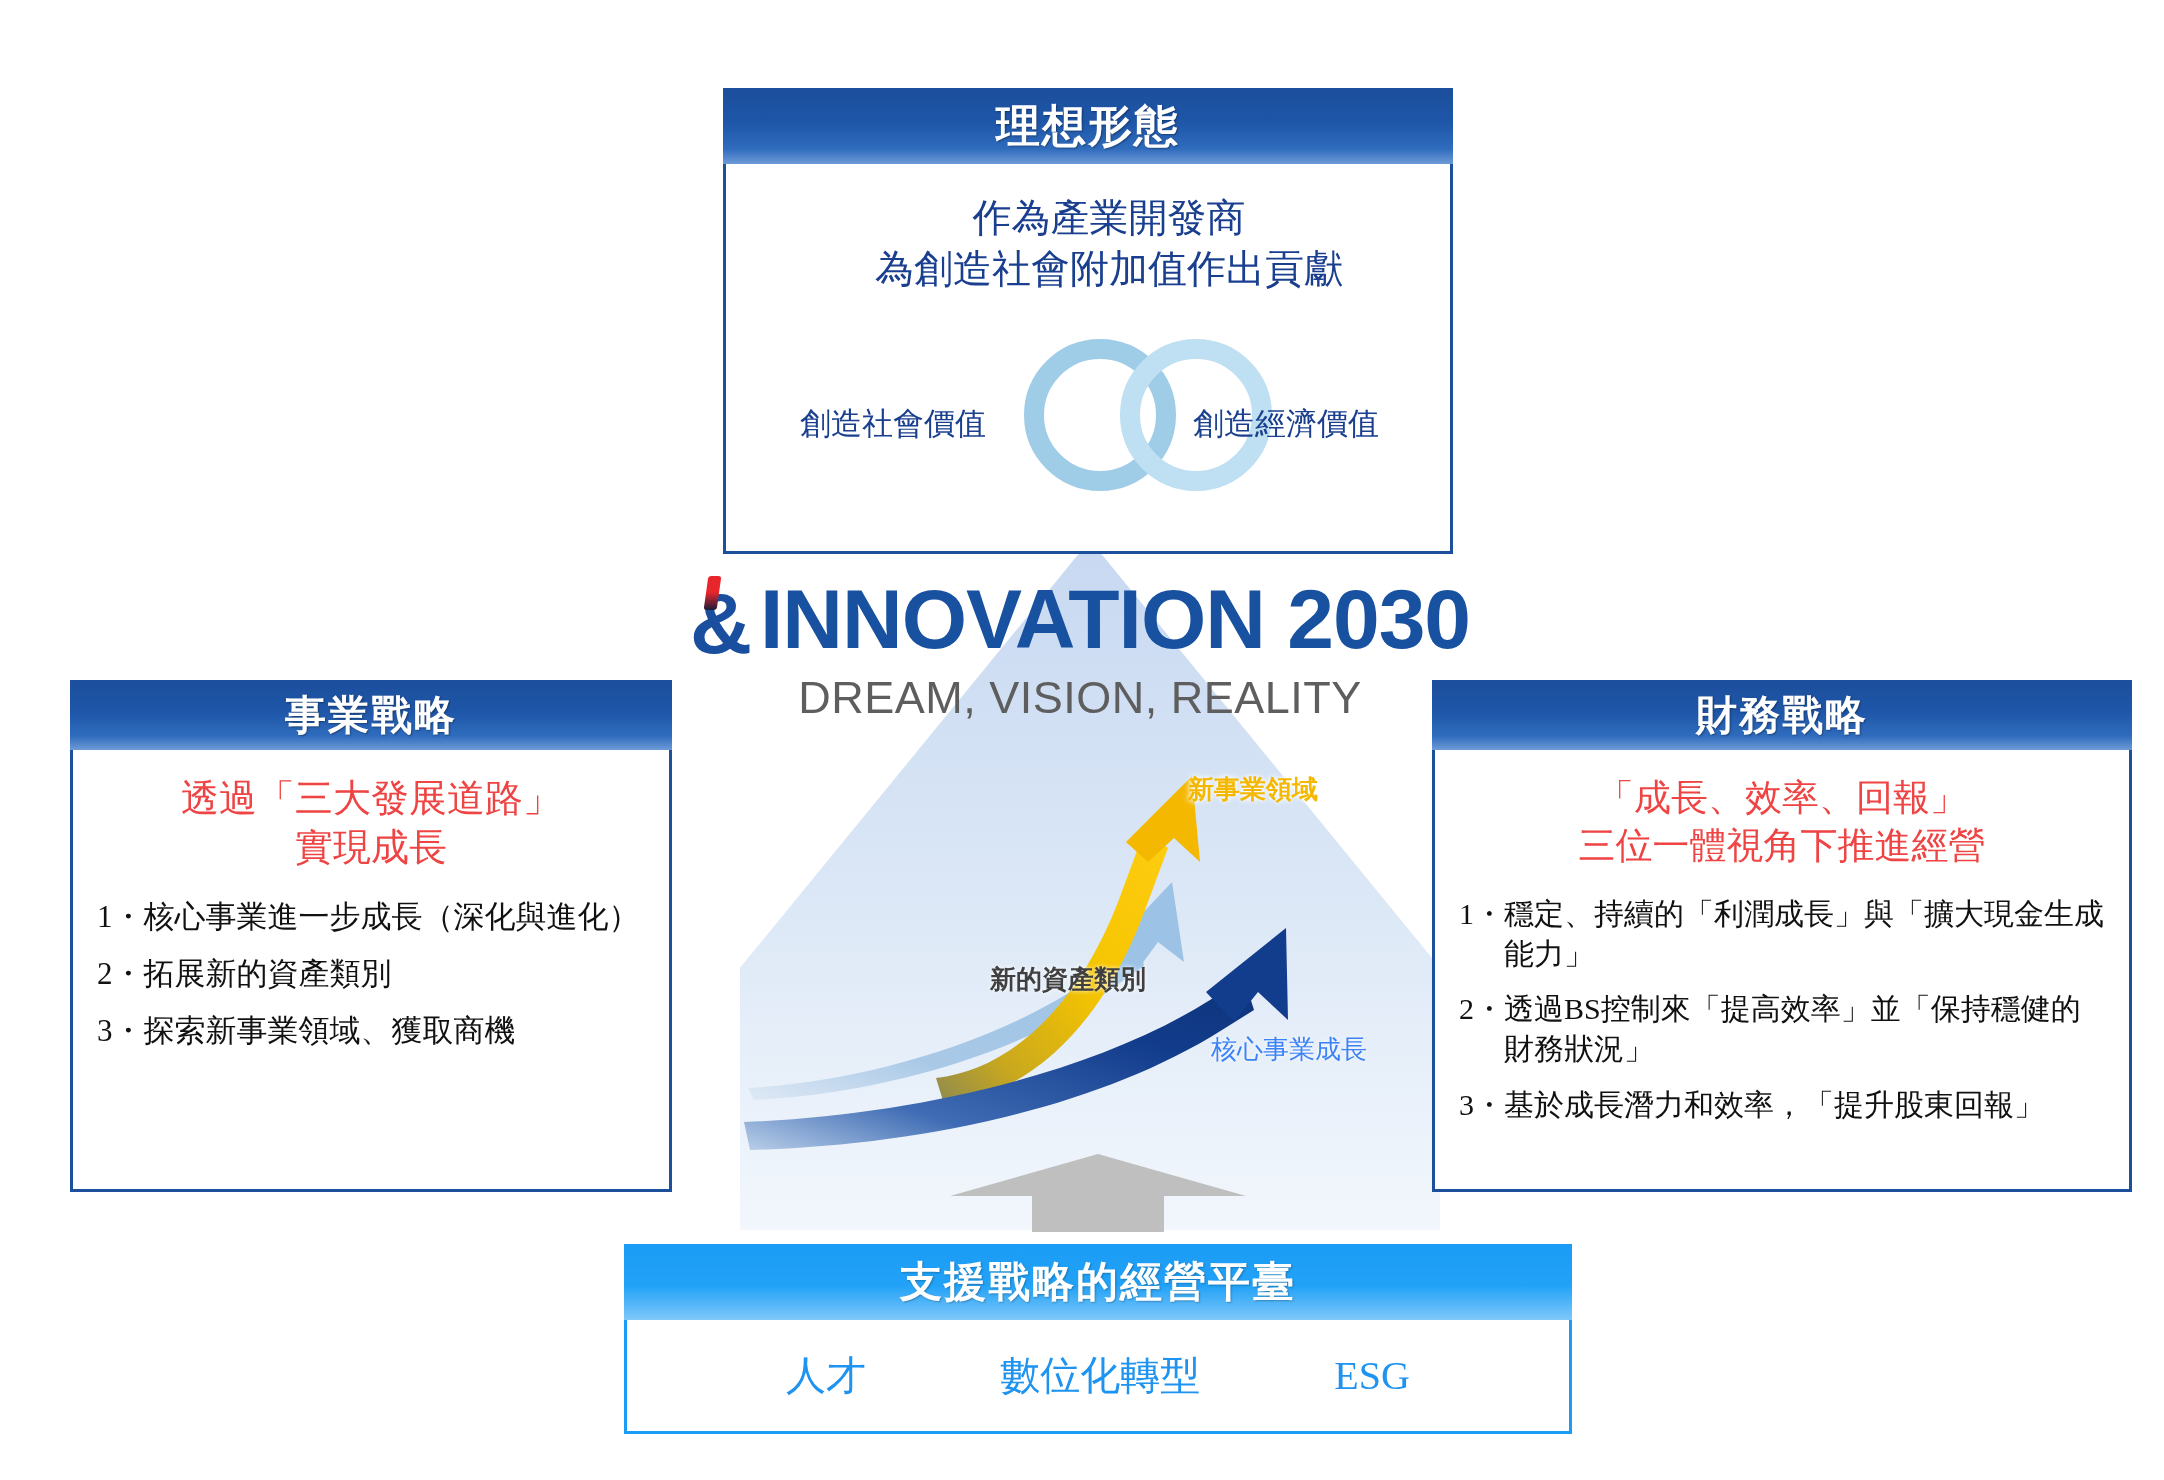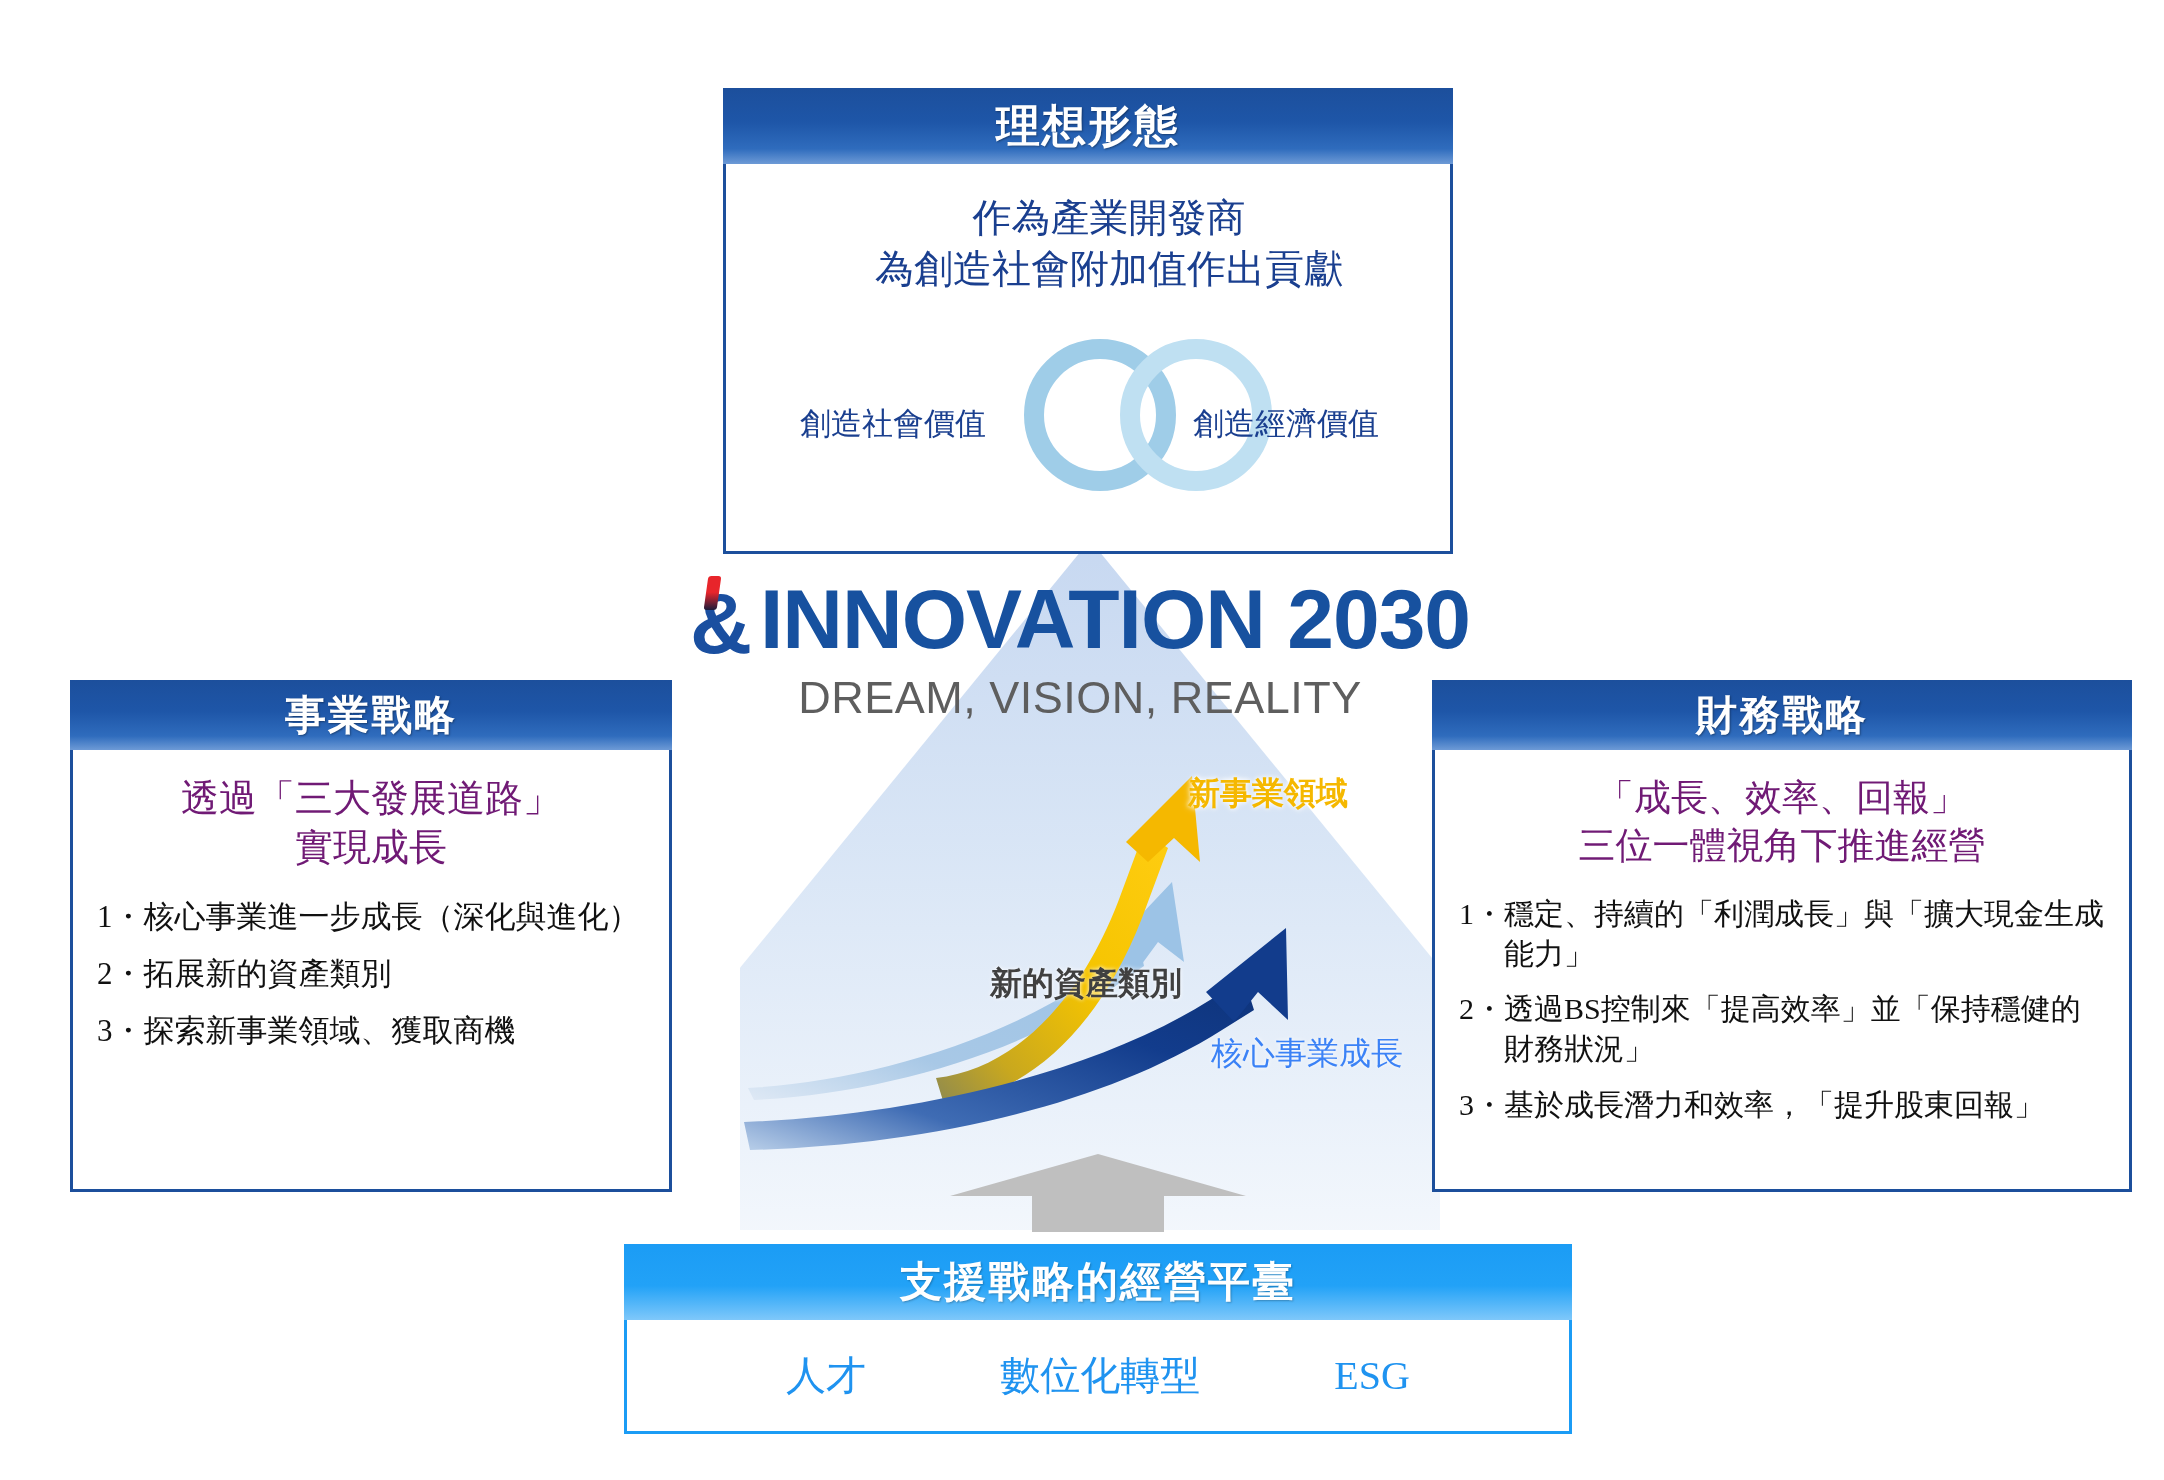--- a/index.html
+++ b/index.html
@@ -82,34 +82,34 @@
     font-family: "Liberation Sans", sans-serif;
     font-size: 45px; color: #5e5e5e; letter-spacing: .5px; margin-top: 10px;
   }
 
   
   #biz-panel  { left: 70px;  top: 680px; width: 602px; height: 512px; z-index: 6; }
   #fin-panel  { left: 1432px;top: 680px; width: 700px; height: 512px; z-index: 6; }
   .side-head { height: 70px; font-size: 41px; }
   .side-body { height: 442px; padding: 24px 24px 0 24px; }
   .side-title {
-    text-align: center; color: #701a75; font-size: 38px; line-height: 1.3; font-weight: 500;
+    text-align: center; color: #ef4444; font-size: 38px; line-height: 1.3; font-weight: 500;
   }
   .side-list { margin-top: 24px; }
   .side-item {
     display: flex; color: #111; font-size: 31px; line-height: 1.32; margin-bottom: 16px;
   }
   .side-item .num { flex: 0 0 auto; white-space: nowrap; }
   .side-item .txt { flex: 1 1 auto; }
   #fin-panel .side-item { font-size: 30px; }
   #fin-panel .side-title { font-size: 37px; }
 
   
   #growth { position: absolute; left: 740px; top: 770px; width: 700px; height: 400px; z-index: 3; }
-  .chart-lbl { position: absolute; white-space: nowrap; font-size: 32px; }
+  .chart-lbl { position: absolute; white-space: nowrap; font-size: 26px; }
   #lbl-new-biz  { color: #f5b800; font-weight: 700; left: 448px; top: 2px; text-shadow: 0 0 4px rgba(255,255,255,.95), 0 0 7px rgba(255,255,255,.9); }
   #lbl-new-asset{ color: #404040; left: 250px; top: 192px; text-shadow: 0 0 4px rgba(255,255,255,.95); font-weight: bold; }
   #lbl-core     { color: #3b82f6; left: 471px; top: 262px; text-shadow: 0 0 4px rgba(255,255,255,.95); }
 
   
   #gray-arrow {
     position: absolute; left: 948px; top: 1152px; width: 300px; height: 82px; z-index: 3;
   }
 
   

